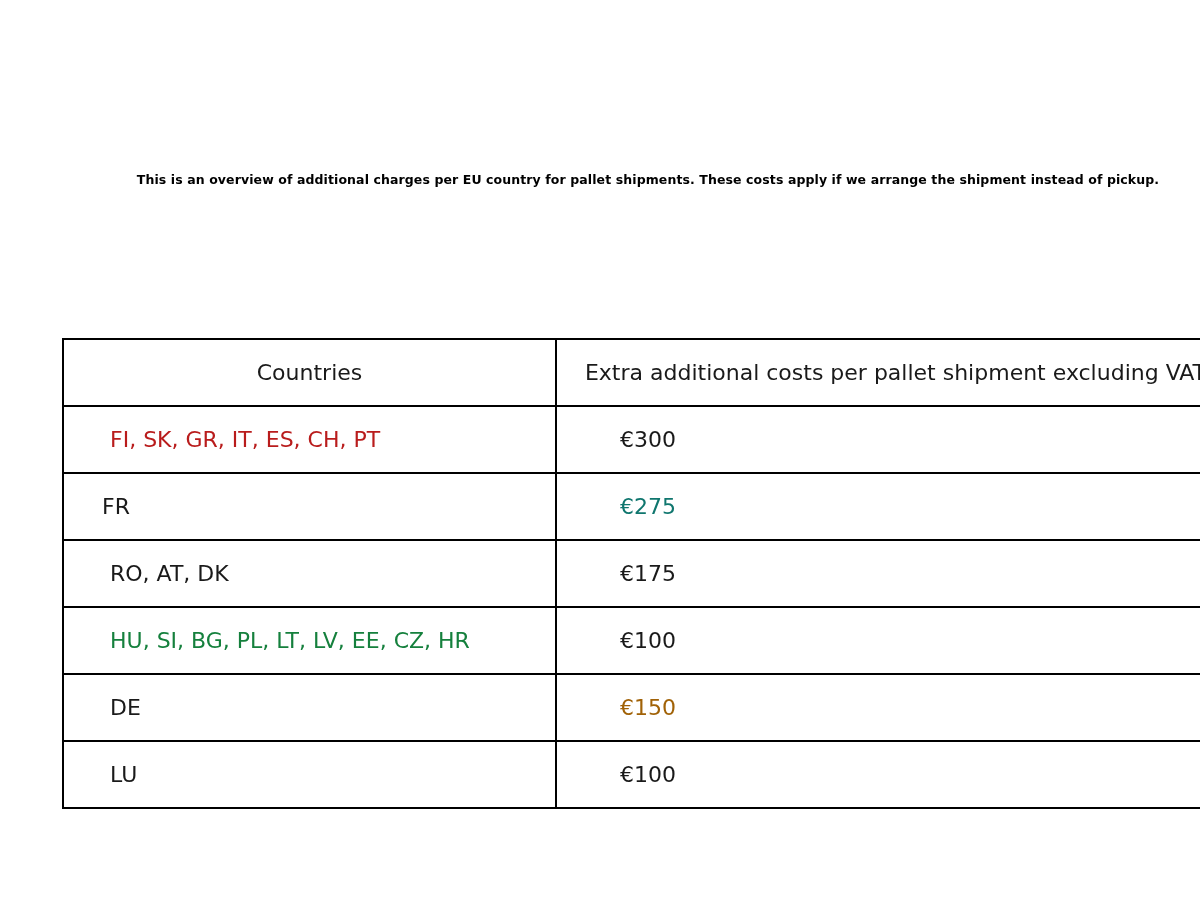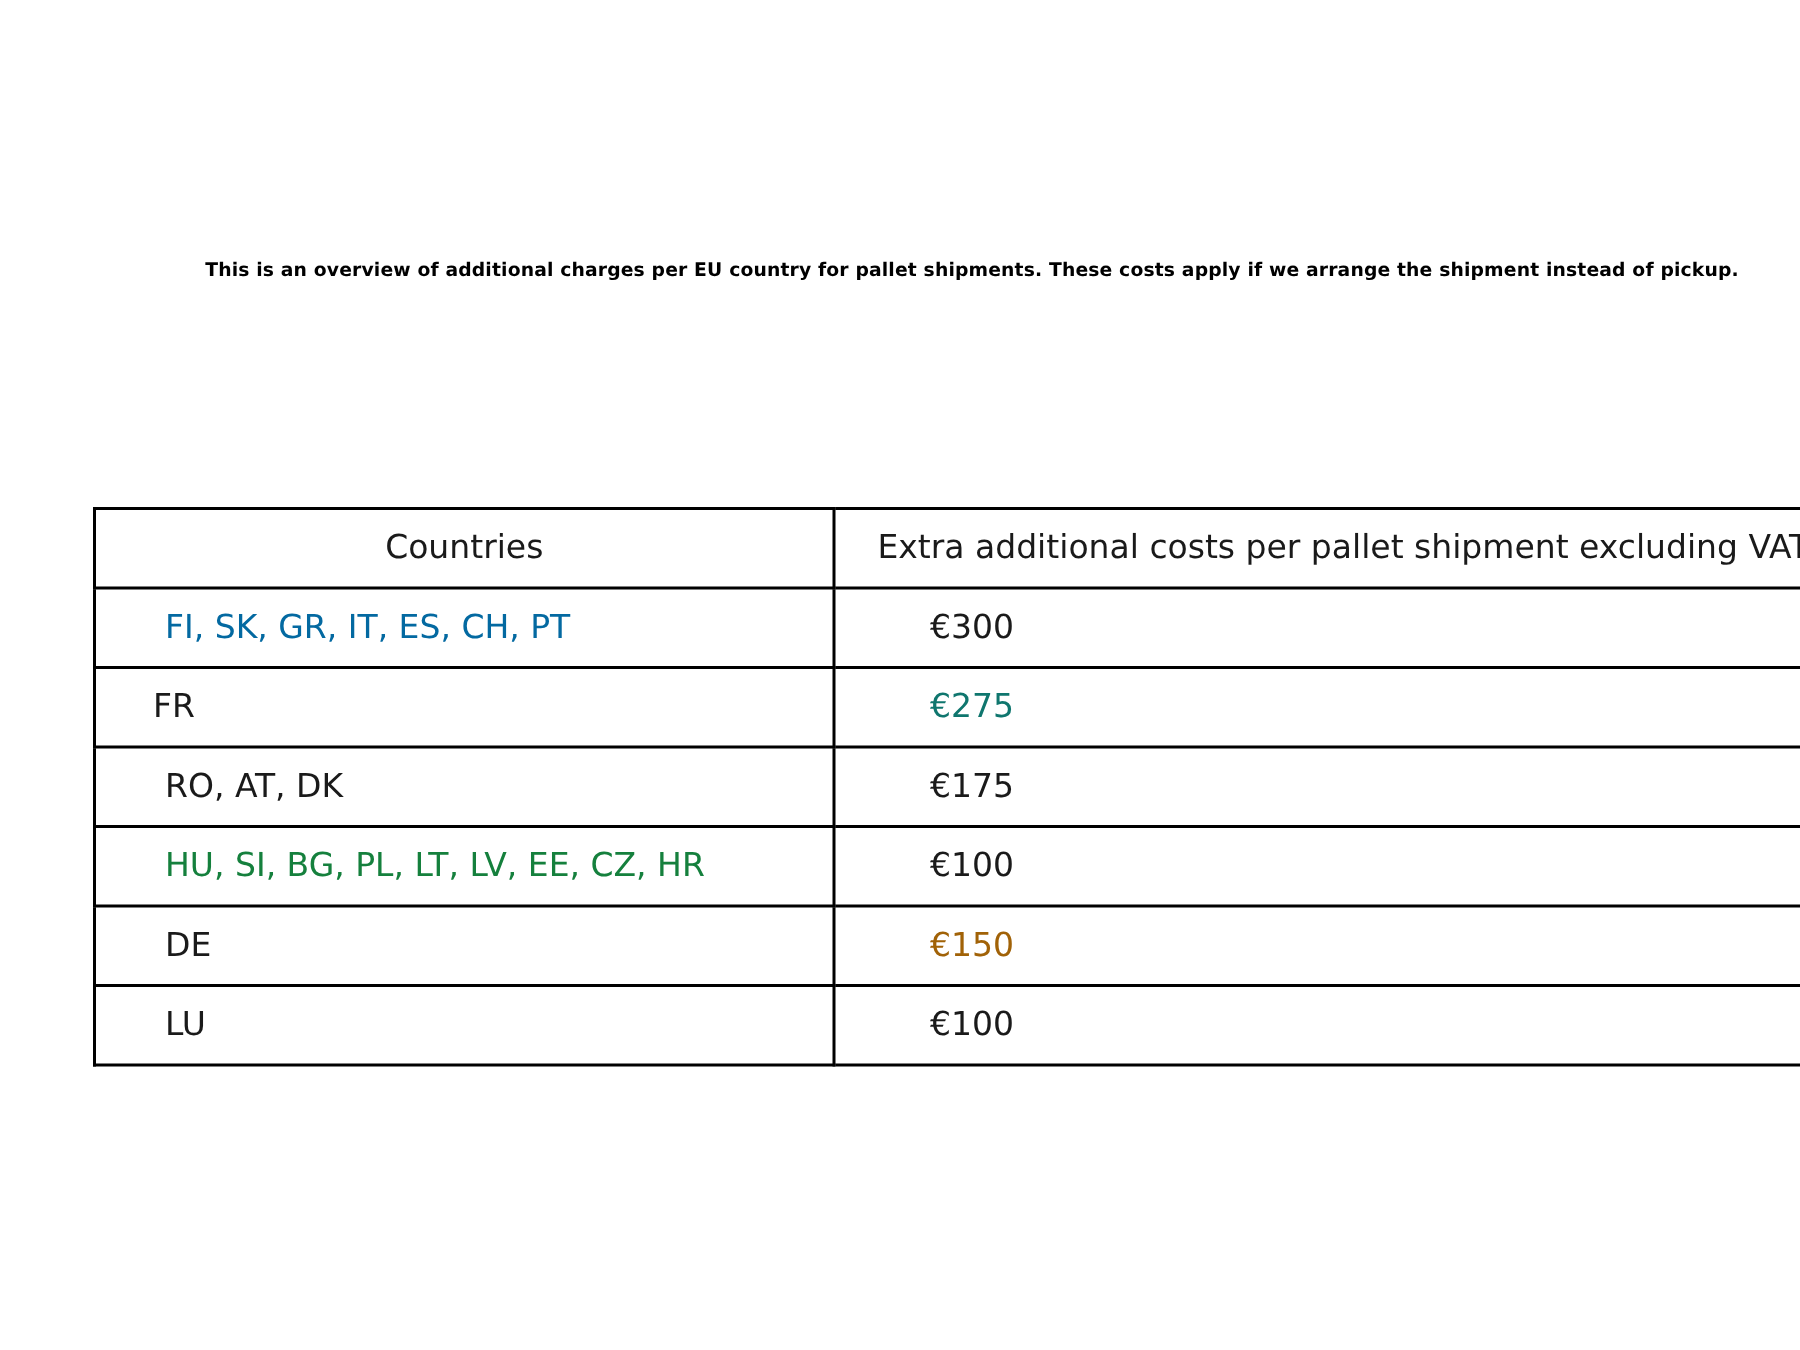--- a/index.html
+++ b/index.html
@@ -32,21 +32,21 @@
     left: 14px;
     top: 290px;
     width: 1172px;
     border-collapse: collapse;
     table-layout: fixed;
     background: #ffffff;
   }
   table.charges th,
   table.charges td {
     border: 2px solid #000000;
-    height: 53px;
+    height: 67px;
     font-size: 22px;
     font-weight: normal;
     color: #1a1a1a;
     vertical-align: middle;
     white-space: nowrap;
     overflow: hidden;
   }
   table.charges th {
     text-align: center;
     padding: 0 4px;
@@ -75,21 +75,21 @@
       <col class="col-cost">
     </colgroup>
     <thead>
       <tr>
         <th style="border-color: rgb(0, 0, 0); color: rgb(26, 26, 26);">Countries</th>
         <th style="border-color: rgb(0, 0, 0); color: rgb(26, 26, 26);">Extra additional costs per pallet shipment excluding VAT</th>
       </tr>
     </thead>
     <tbody>
   <tr>
-    <td class="cell-countries" style="border-color: rgb(0, 0, 0); color: #0369a1;">FI, SK, GR, IT, ES, CH, PT</td>
+    <td class="cell-countries" style="border-color: rgb(0, 0, 0); color: #b91c1c;">FI, SK, GR, IT, ES, CH, PT</td>
     <td class="cell-cost" style="border-color: rgb(0, 0, 0); color: rgb(26, 26, 26);">€300</td>
   </tr>
 
   <tr>
     <td class="cell-countries" style="border-color: rgb(0, 0, 0); color: rgb(26, 26, 26); padding-left: 38px;">FR</td>
     <td class="cell-cost" style="border-color: rgb(0, 0, 0); color: #0f766e;">€275</td>
   </tr>
 
   <tr>
     <td class="cell-countries" style="border-color: rgb(0, 0, 0); color: rgb(26, 26, 26);">RO, AT, DK</td>

